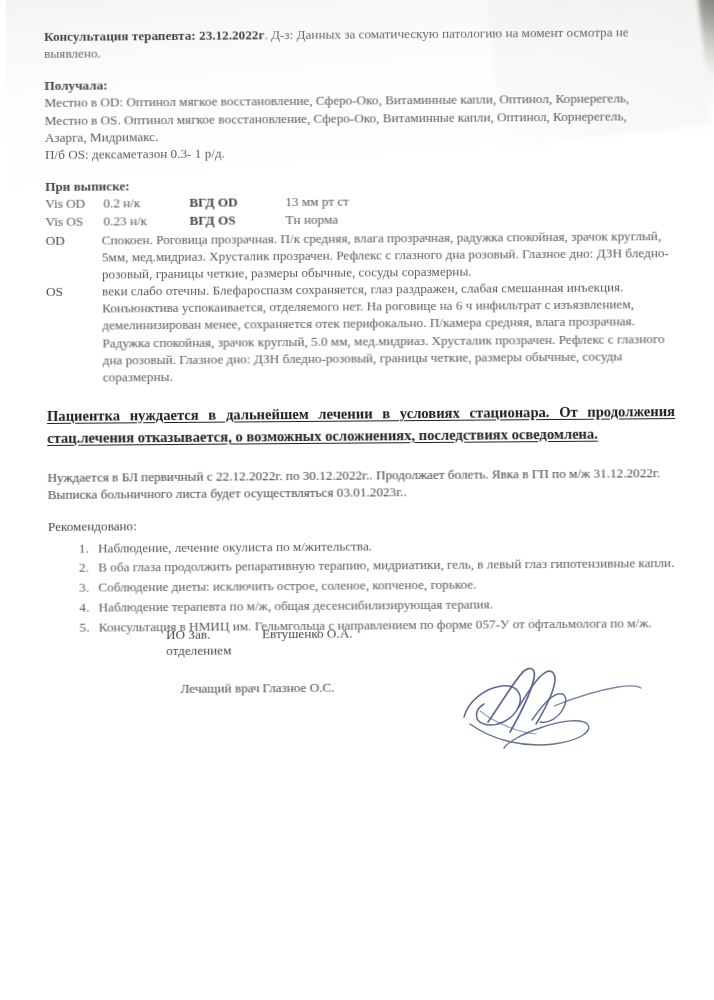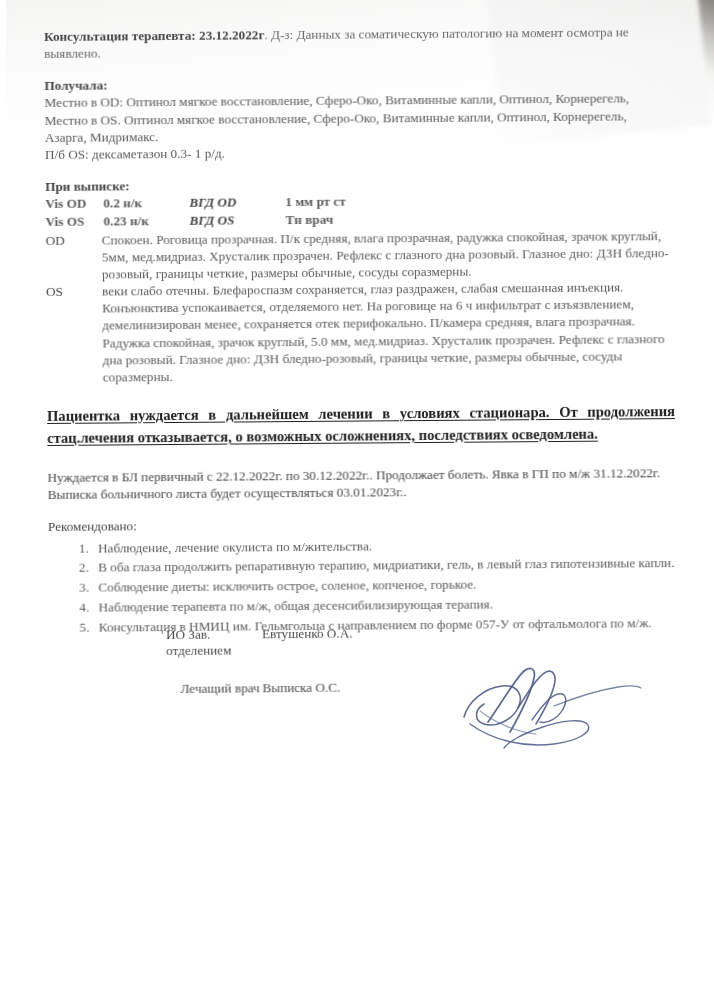--- a/index.html
+++ b/index.html
@@ -111,24 +111,24 @@
   .fader  { color: #454545; opacity: 0.86; }
 
   .hdr-line { font-size: 13.2px; }
   .hdr-line b { font-weight: bold; }
 
   
   .vis-table {
     border-collapse: collapse;
     font-size: 13.2px;
   }
-  .vis-table td { padding: 0 0 1px 0; vertical-align: baseline; font-weight: bold; }
+  .vis-table td { padding: 0 0 1px 0; vertical-align: baseline; }
   .vis-table .c-lab  { width: 58px; }
   .vis-table .c-val  { width: 86px; }
-  .vis-table .c-lab2 { width: 96px; font-weight: bold; font-style: italic; }
+  .vis-table .c-lab2 { width: 96px; font-weight: bold; }
   .vis-table .c-val2 { }
 
   
   .eye-row { display: flex; align-items: baseline; font-size: 13.2px; }
   .eye-lab { font-weight: normal; width: 56px; flex: none; }
   .eye-txt { flex: 1; }
 
   
   .statement {
     font-size: 14.6px;
@@ -201,27 +201,27 @@
     <div class="sp-md"></div>
 
     <div class="para t13b faded">При выписке:</div>
 
     <table class="vis-table">
       <tbody>
         <tr>
           <td class="c-lab fader">Vis OD</td>
           <td class="c-val fader">0.2 н/к</td>
           <td class="c-lab2 faded">ВГД OD</td>
-          <td class="c-val2 fader">1 мм рт ст</td>
+          <td class="c-val2 fader">13 мм рт ст</td>
         </tr>
         <tr>
           <td class="c-lab fader">Vis OS</td>
           <td class="c-val fader">0.23 н/к</td>
           <td class="c-lab2 faded">ВГД OS</td>
-          <td class="c-val2 fader">Тн врач</td>
+          <td class="c-val2 fader">Тн норма</td>
         </tr>
       </tbody>
     </table>
 
     <div class="eye-row">
       <div class="eye-lab faded">OD</div>
       <div class="eye-txt fader">Спокоен. Роговица прозрачная. П/к средняя, влага прозрачная, радужка спокойная, зрачок круглый, 5мм, мед.мидриаз. Хрусталик прозрачен. Рефлекс с глазного дна розовый. Глазное дно: ДЗН бледно-розовый, границы четкие, размеры обычные, сосуды соразмерны.</div>
     </div>
 
     <div class="eye-row">
@@ -253,21 +253,21 @@
 
   </div>
 
   <div class="sig-wrap">
     <div class="sig-row">
       <div class="sig-role faded">ИО  Зав. отделением</div>
       <div class="sig-name faded">Евтушенко О.А.</div>
     </div>
     <div class="sig-row indent">
       <div class="sig-role faded">Лечащий врач</div>
-      <div class="sig-name faded">Выписка О.С.</div>
+      <div class="sig-name faded">Глазное О.С.</div>
     </div>
   </div>
 
   <div class="signature">
     <svg viewBox="0 0 215 105" xmlns="http://www.w3.org/2000/svg">
       <g fill="none" stroke="#54618c" stroke-linecap="round" stroke-linejoin="round">
         <path d="M6 55 C 10 40, 26 26, 44 24 C 60 22, 66 34, 60 46 C 54 58, 38 66, 26 62 C 16 59, 16 48, 26 42" stroke-width="1.5" opacity="0.95"></path>
         <path d="M30 60 C 44 40, 58 16, 66 9 C 72 4, 78 6, 76 16 C 73 31, 60 56, 52 70" stroke-width="1.7" opacity="0.95"></path>
         <path d="M60 46 C 70 30, 80 14, 88 10 C 95 7, 99 13, 96 24 C 93 36, 84 52, 78 62" stroke-width="1.6" opacity="0.92"></path>
         <path d="M74 58 C 84 44, 92 34, 100 32 C 108 30, 110 38, 105 47 C 100 56, 90 62, 82 60" stroke-width="1.5" opacity="0.9"></path>

